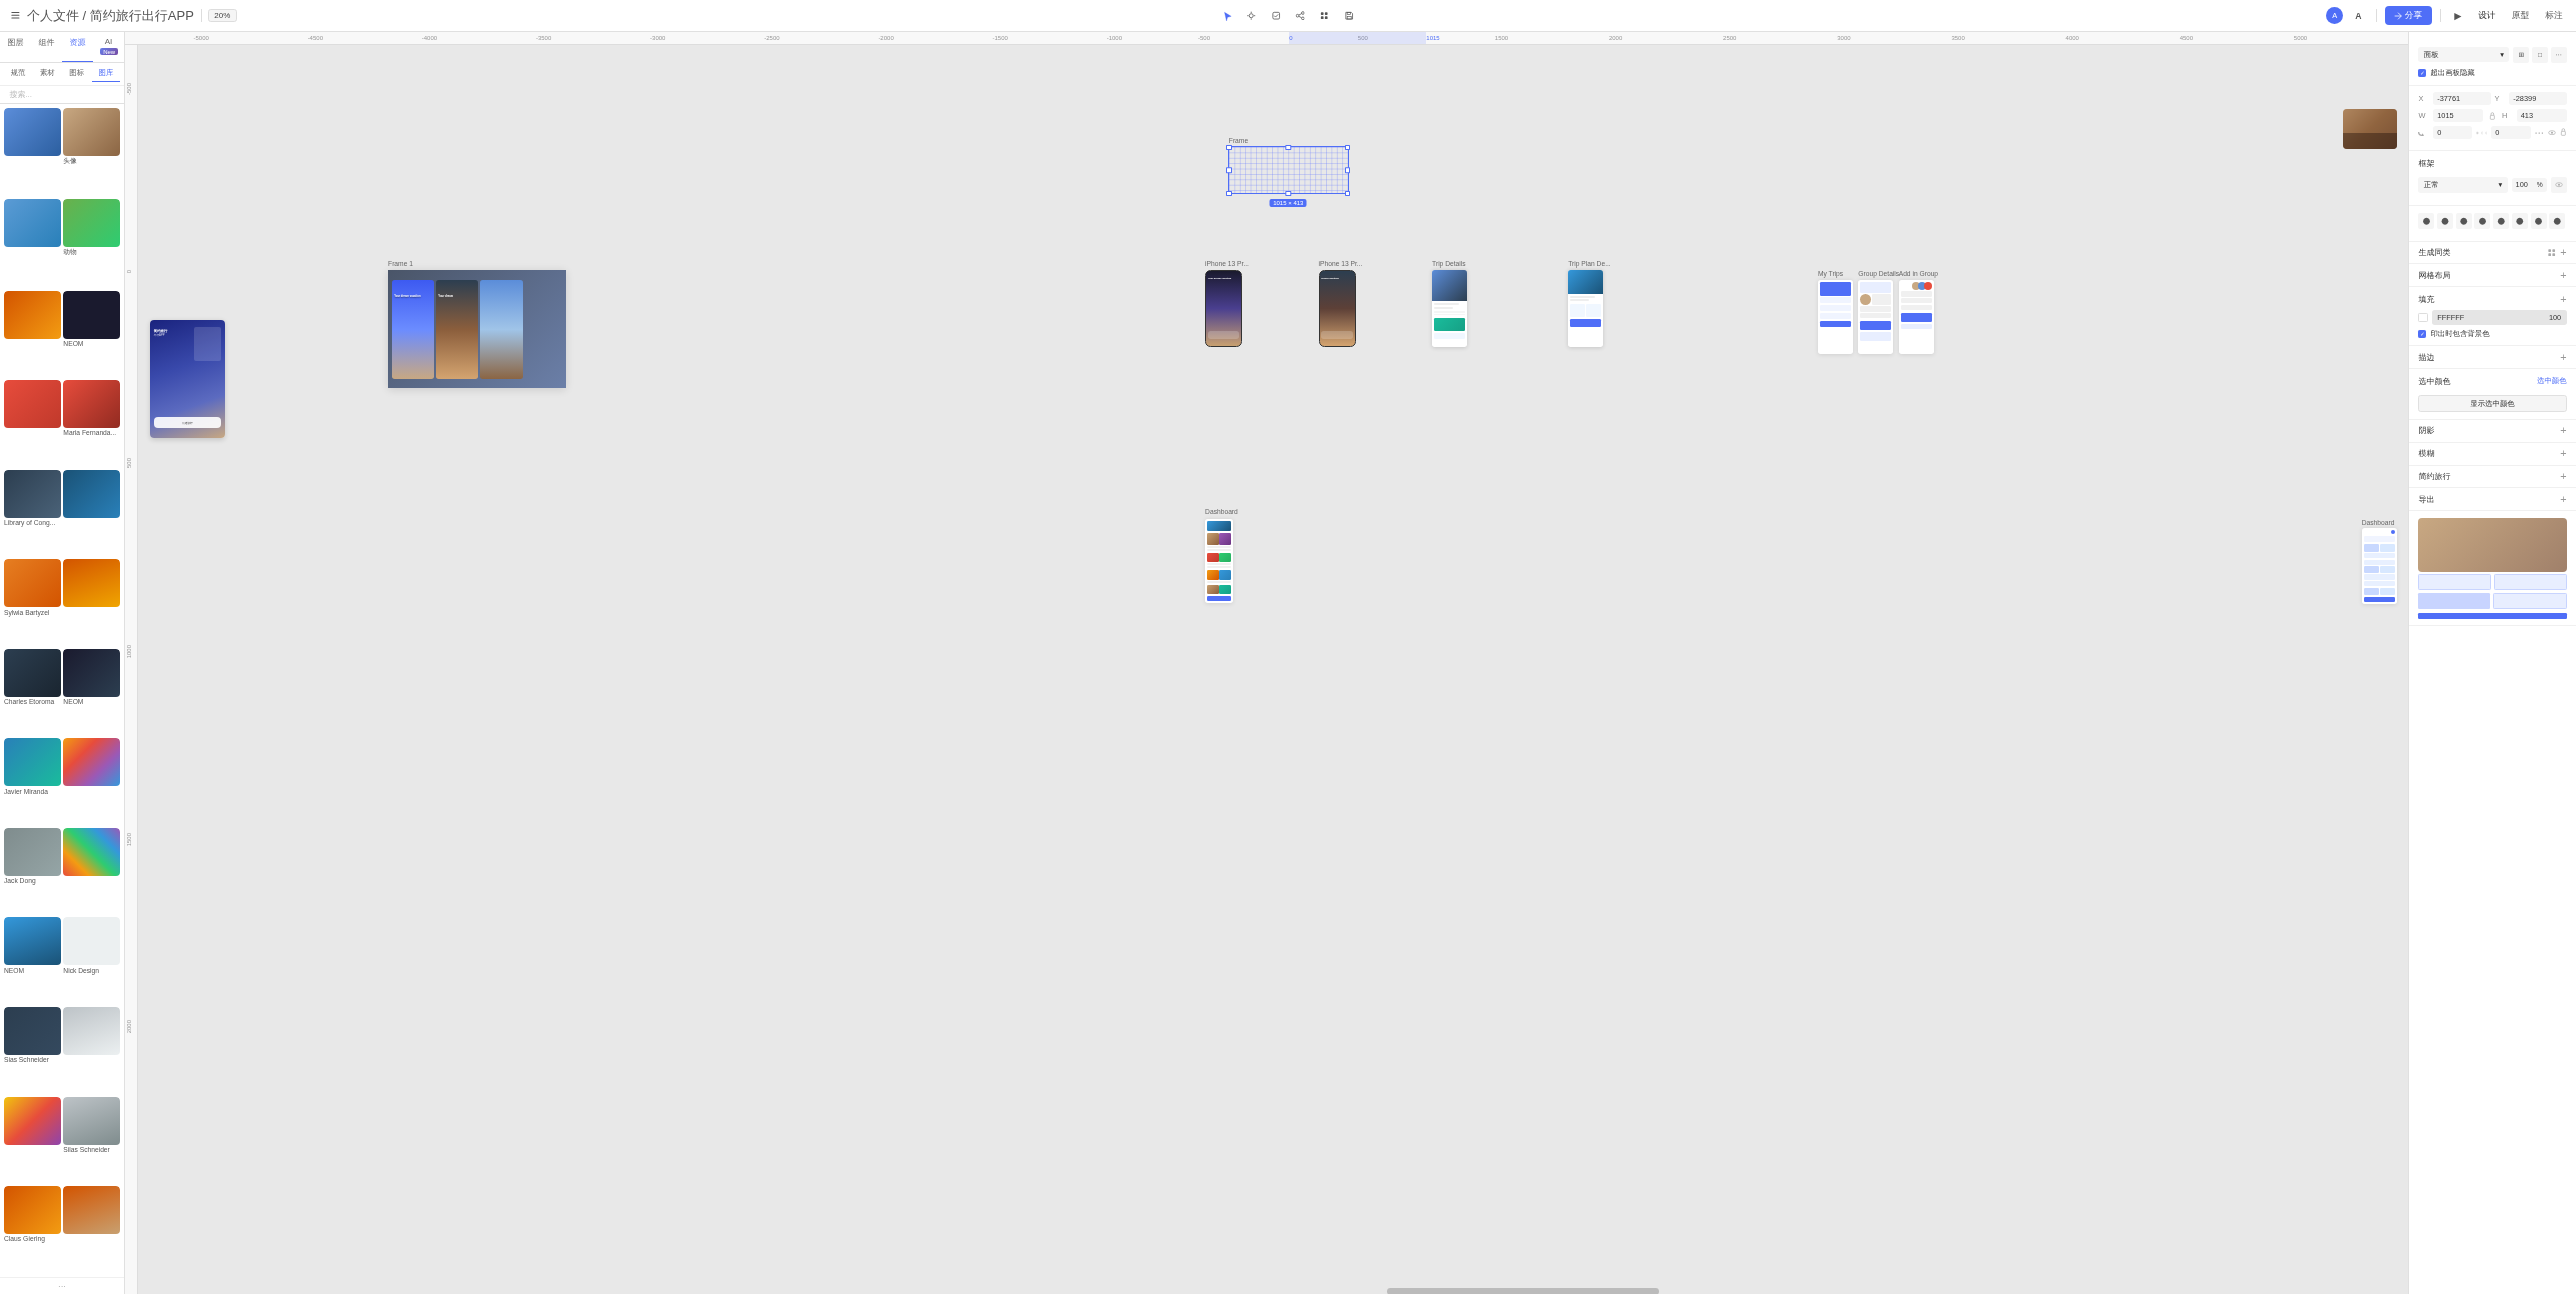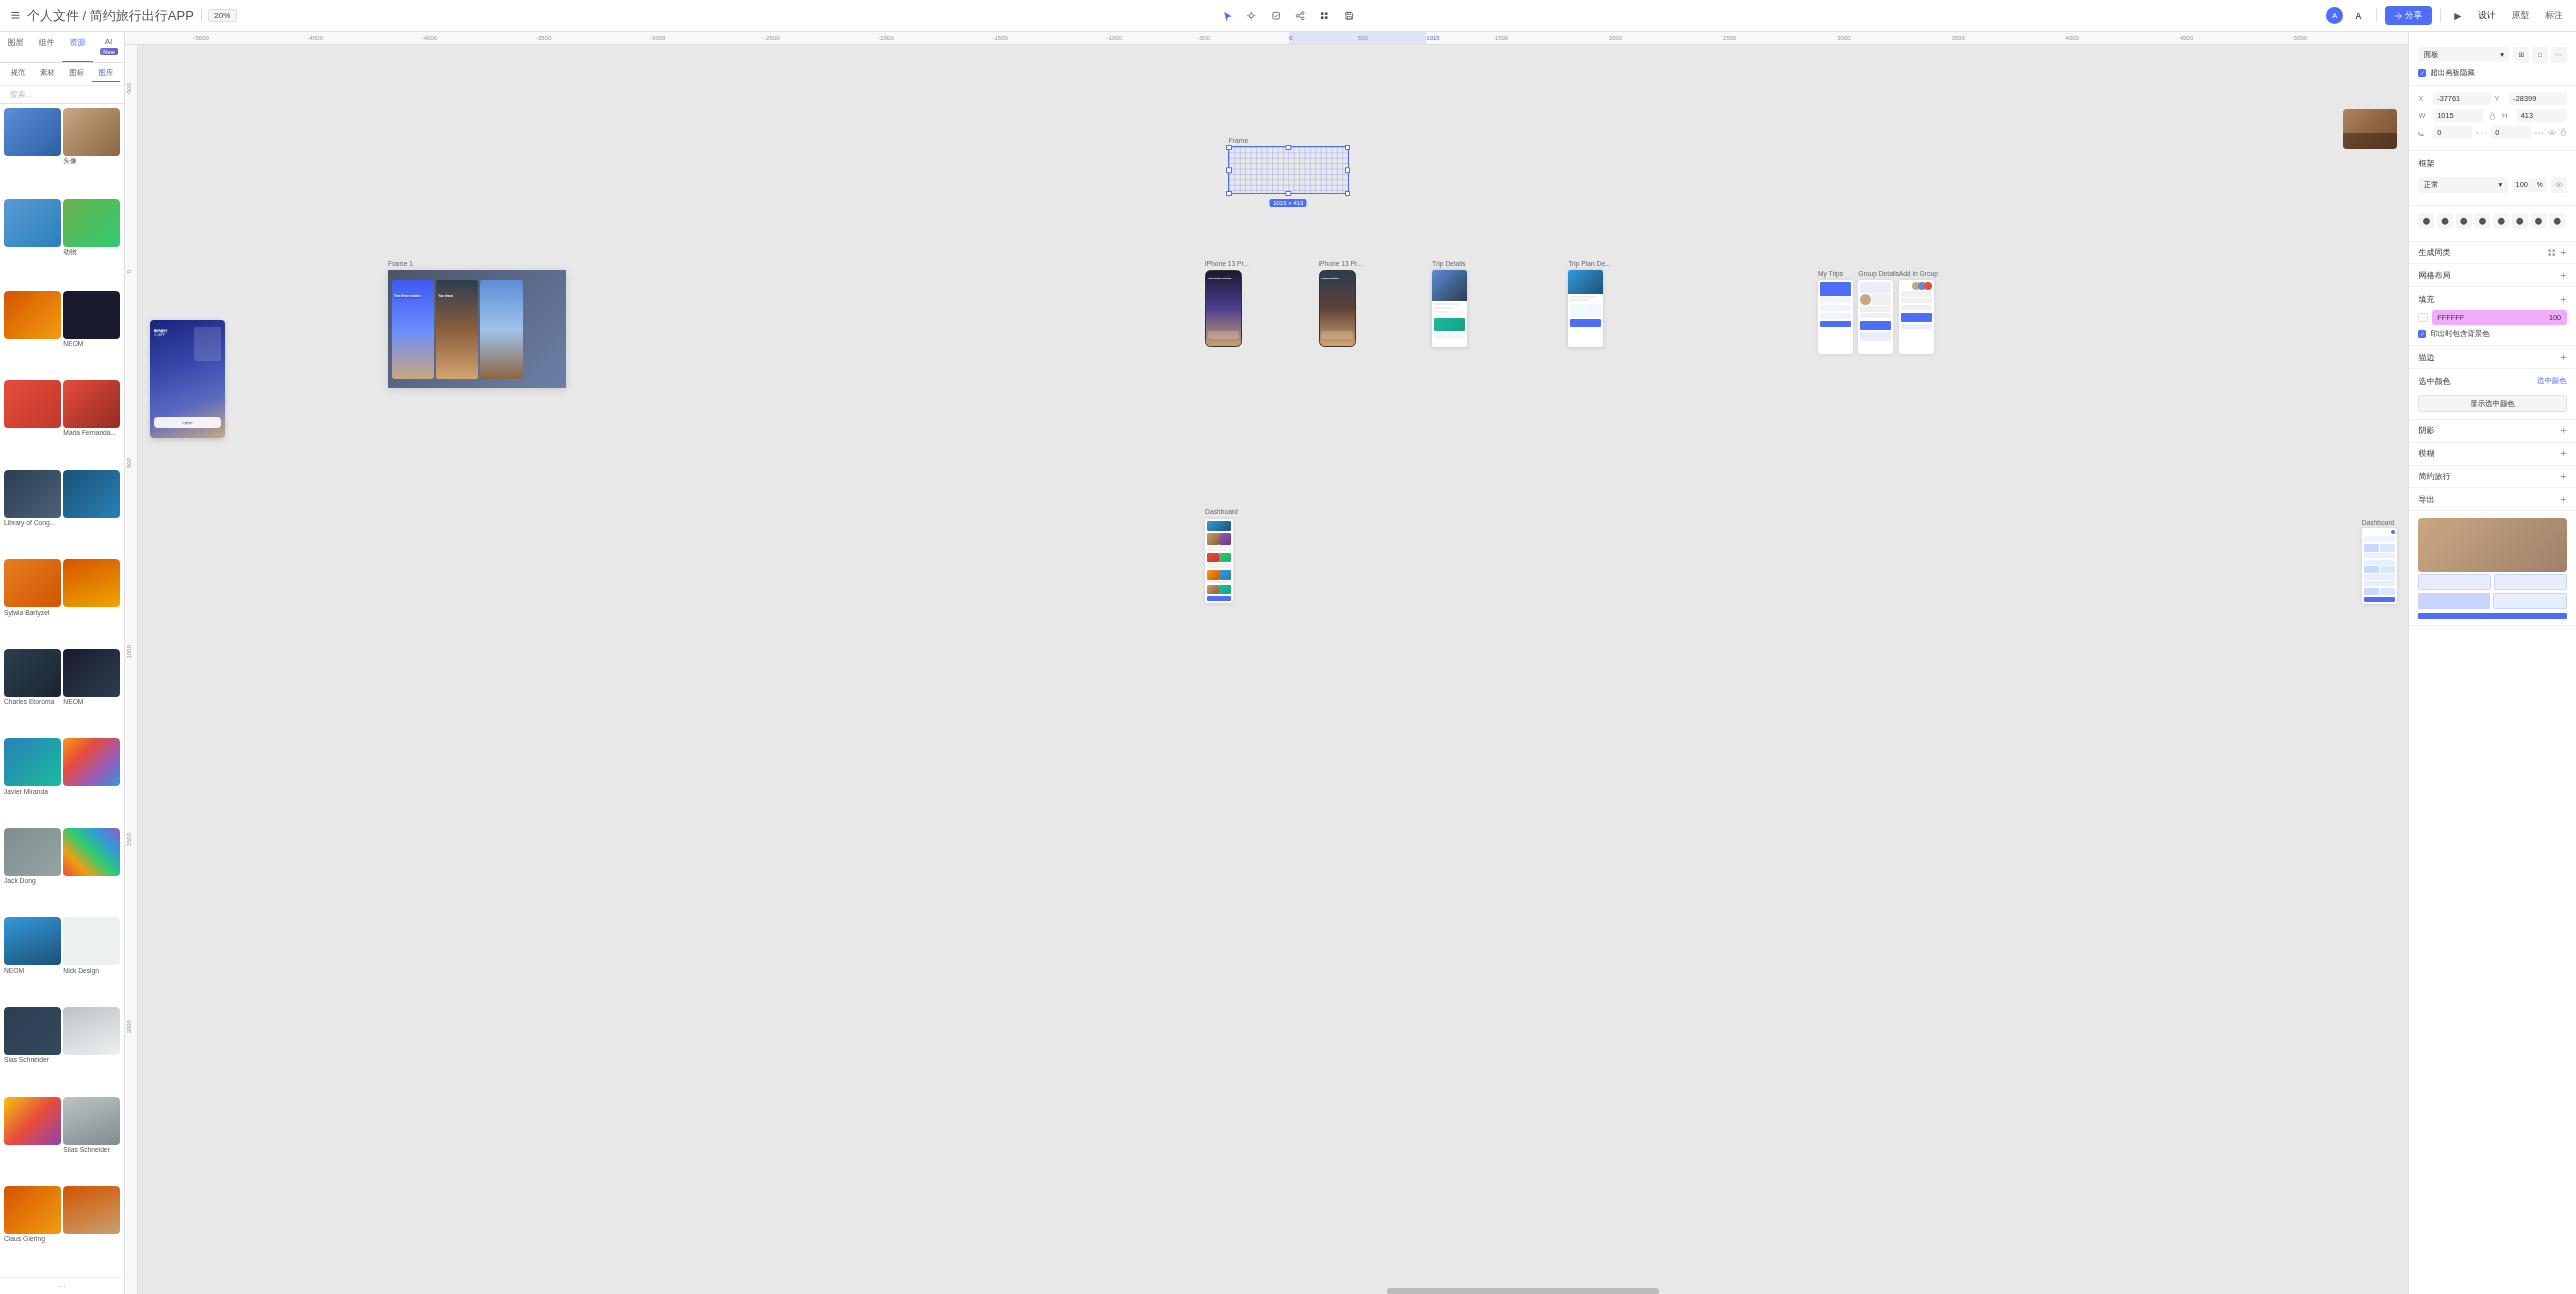--- a/index.html
+++ b/index.html
@@ -87,21 +87,21 @@
     .rs-row { display: flex; align-items: center; gap: 4px; margin-bottom: 4px; }
     .rs-label { color: #888; font-size: 7.4px; width: 10.8px; flex-shrink: 0; }
     .rs-value { flex: 1; background: #f5f5f5; border-radius: 2.7px; padding: 2px 4px; font-size: 7.4px; color: #333; }
     .dropdown-row { display: flex; align-items: center; gap: 4px; margin-bottom: 5.4px; margin-top: 8px; }
     .dropdown-box { flex: 1; background: #f5f5f5; border-radius: 2.7px; padding: 2.7px 5.4px; font-size: 7.4px; color: #333; display: flex; align-items: center; justify-content: space-between; cursor: pointer; }
     .percent-box { width: 35px; background: #f5f5f5; border-radius: 2.7px; padding: 2.7px 4px; font-size: 7.4px; color: #333; display: flex; align-items: center; justify-content: space-between; cursor: pointer; }
     .rs-align-row { display: flex; gap: 2.7px; margin-bottom: 5.4px; }
     .align-btn { width: 16px; height: 16px; background: #f5f5f5; border-radius: 2px; display: flex; align-items: center; justify-content: center; cursor: pointer; font-size: 6.7px; color: #555; }
     .color-swatch { width: 9.4px; height: 9.4px; border-radius: 1.3px; border: 0.7px solid #ddd; }
     .rs-fill-row { display: flex; align-items: center; gap: 4px; }
-    .fill-color-box { display: flex; align-items: center; gap: 16px; flex: 1; background: #f0abfc; border-radius: 2.7px; padding: 2.7px 5.4px; }
+    .fill-color-box { display: flex; align-items: center; gap: 16px; flex: 1; background: #e5e5e5; border-radius: 2.7px; padding: 2.7px 5.4px; }
     .fill-hex { font-size: 7.4px; color: #333; flex: 1; }
     .fill-opacity { font-size: 7.4px; color: #333; }
     .checkbox-row { display: flex; align-items: center; gap: 4px; }
     .cb { width: 8px; height: 8px; border: 0.7px solid #4f6ef7; border-radius: 1.3px; background: #4f6ef7; display: flex; align-items: center; justify-content: center; color: white; font-size: 5.4px; }
     .cb-label { font-size: 7.4px; color: #333; }
     .section-collapse { display: flex; align-items: center; justify-content: space-between; padding: 5.4px 9.4px; cursor: pointer; border-bottom: 0.7px solid #f0f0f0; }
     .section-collapse-title { font-size: 8px; color: #333; font-weight: 500; }
     .rs-img-placeholder { width: 100%; height: 54px; background: linear-gradient(135deg, #c8a882, #a0806a); border-radius: 4px; }
     .selected-color-label { font-size: 7.4px; color: #4f6ef7; cursor: pointer; }
     .show-color-btn { background: #f5f5f5; border: 0.7px solid #e0e0e0; border-radius: 2.7px; padding: 2.7px 6.7px; font-size: 7.4px; color: #333; cursor: pointer; text-align: center; width: 100%; margin-top: 2.7px; }

